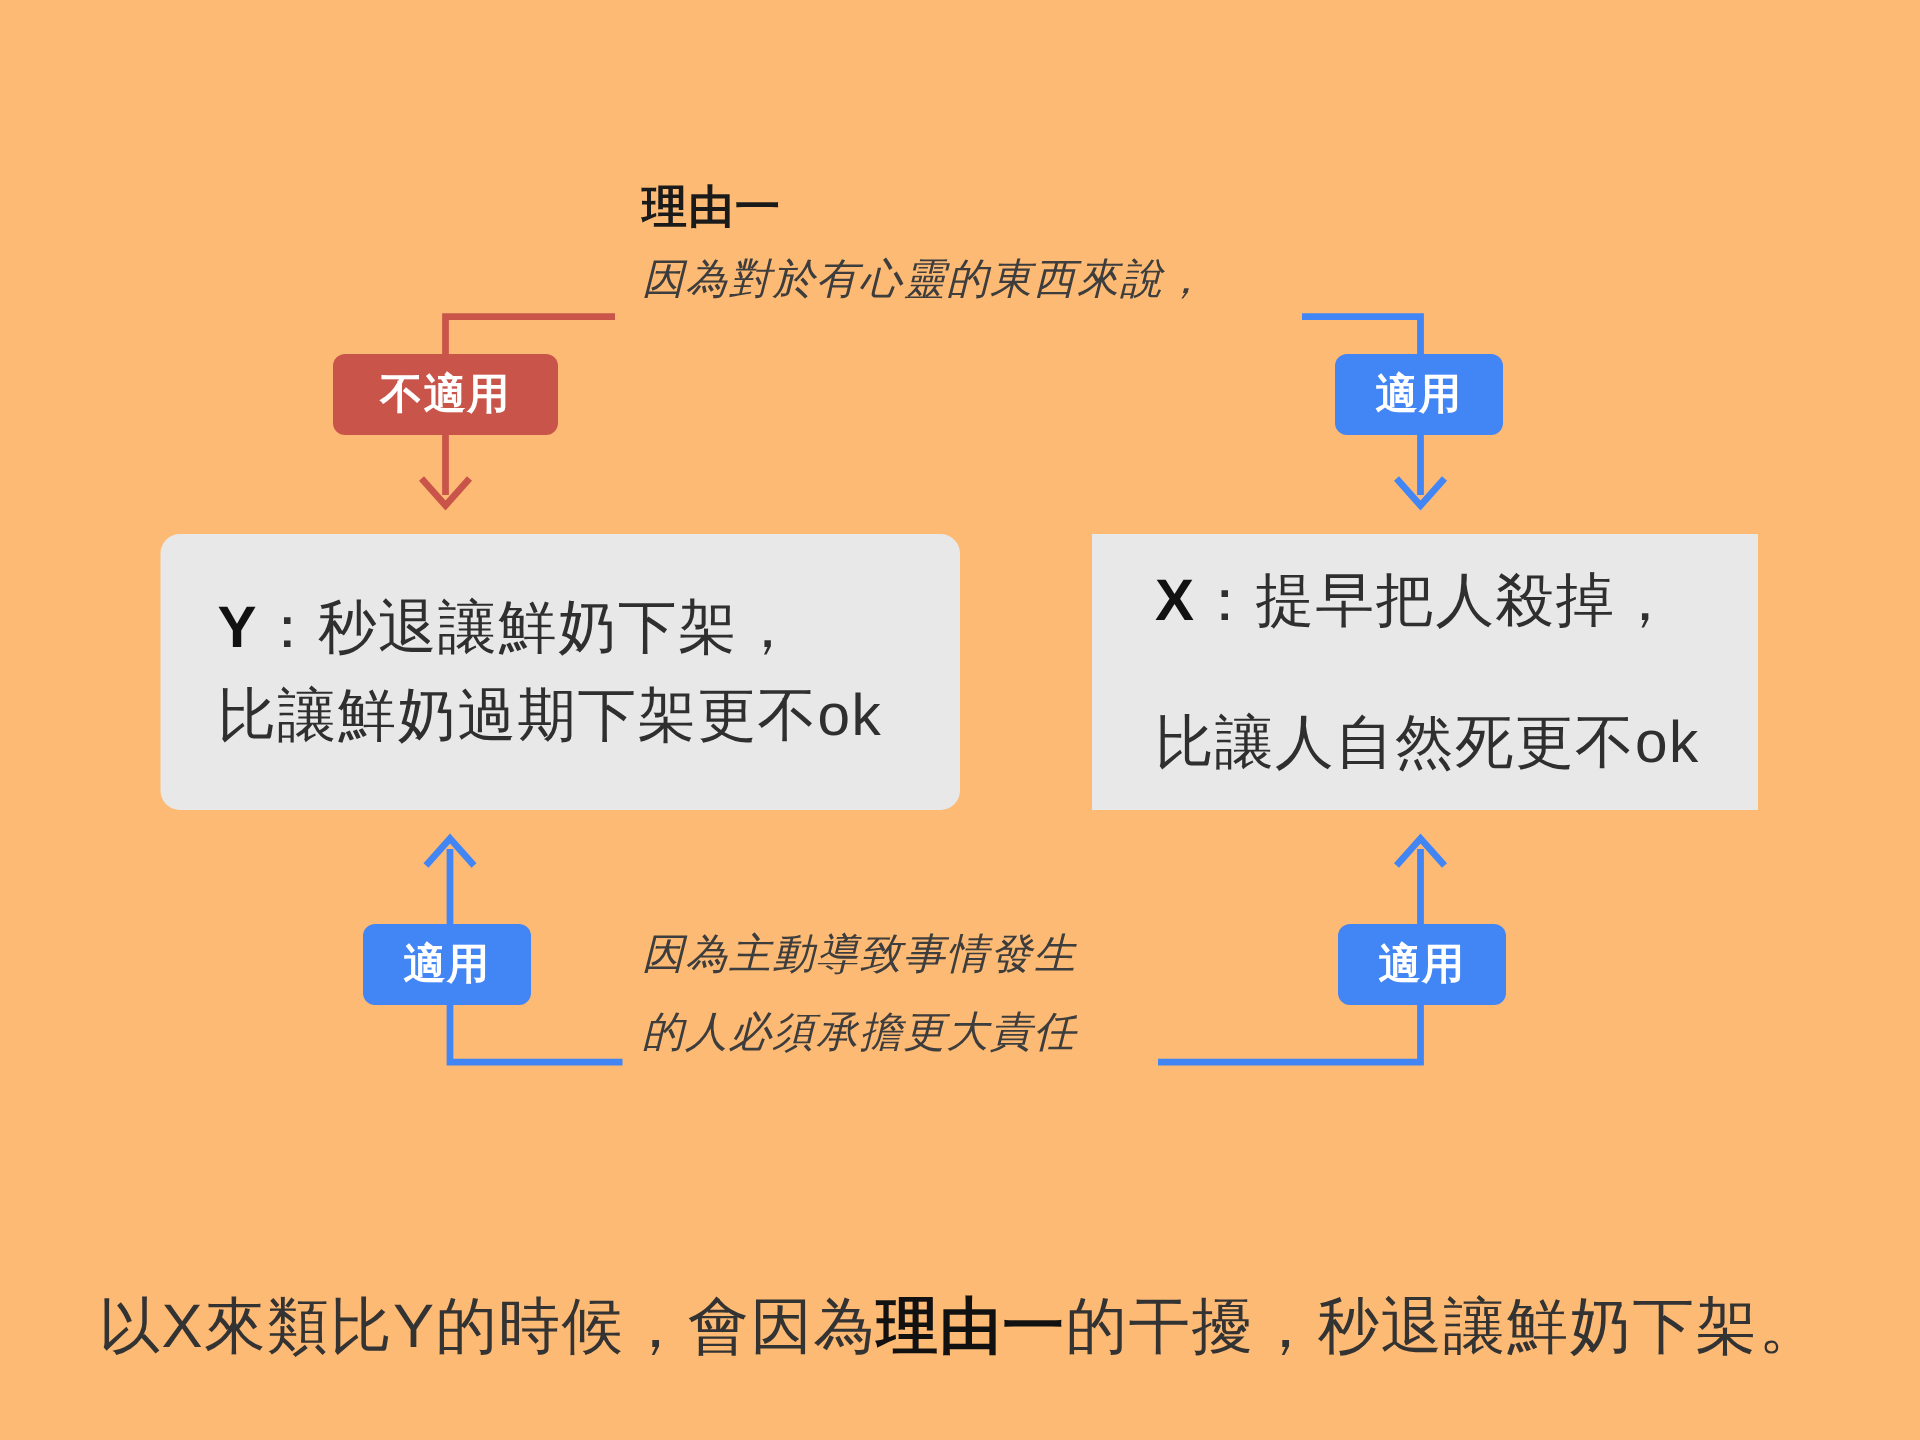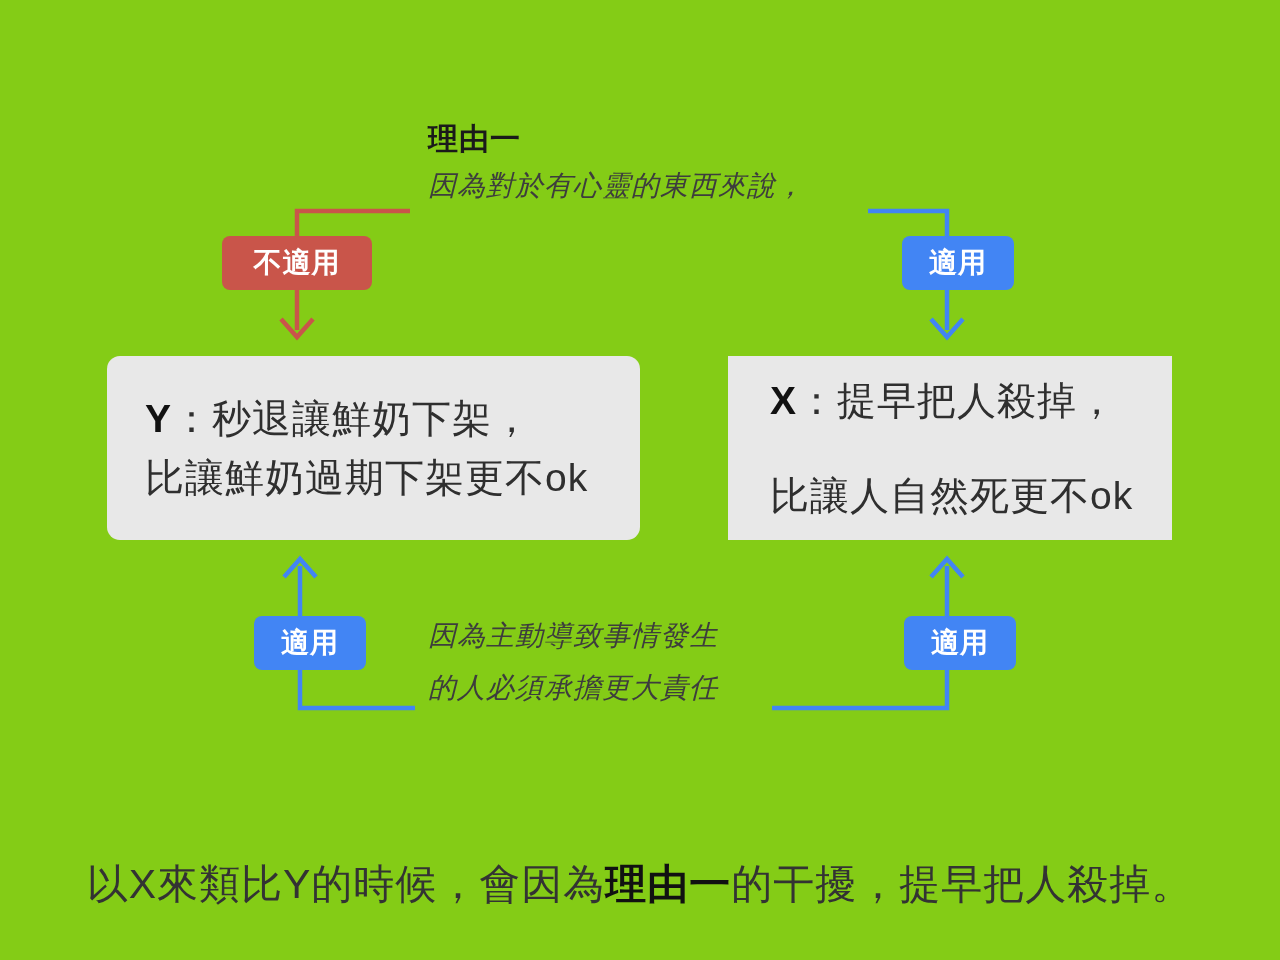--- a/index.html
+++ b/index.html
@@ -1,31 +1,31 @@
 <!DOCTYPE html>
 <html style="--red: #c9554a; --blue: #4285f4; --box-bg: #e8e8e8; --body-text: #3d3d3d; --heading-text: #1a1a1a;"><head>
 <meta charset="utf-8">
 <style>
   html,body{margin:0;padding:0;background:#ffffff;}
   .canvas{
-    position:relative;width:1280px;height:960px;background:#84cc16;overflow:hidden;
+    position:relative;width:1280px;height:960px;background:#fdba74;overflow:hidden;
     font-family:"Liberation Sans","DejaVu Sans",sans-serif;
   }
   
   .connectors{position:absolute;left:0;top:0;width:1280px;height:960px;pointer-events:none;}
   .connectors path{fill:none;stroke-width:4.5px;stroke-linejoin:miter;stroke-linecap:butt;}
   .connectors path.red{stroke:var(--red,#c9554a);}
   .connectors path.blue{stroke:var(--blue,#4285f4);}
   
   .badge{
     position:absolute;display:flex;align-items:center;justify-content:center;
     color:#ffffff;font-weight:700;font-size:28px;border-radius:8px;letter-spacing:1px;
   }
   .badge.red{background:var(--red,#c9554a);}
-  .badge.blue{background:var(--blue,#4285f4);margin-left:12px;}
+  .badge.blue{background:var(--blue,#4285f4);}
   #badge-top-left{left:222px;top:236px;width:150px;height:54px;}
   #badge-top-right{left:890px;top:236px;width:112px;height:54px;}
   #badge-bottom-left{left:242px;top:616px;width:112px;height:54px;}
   #badge-bottom-right{left:892px;top:616px;width:112px;height:54px;}
   
   .reason{position:absolute;left:428px;}
   #reason1{top:118px;}
   #reason2{top:610px;}
   .reason .reason-title{
     margin:0;font-size:30px;line-height:42px;font-weight:700;
@@ -82,15 +82,15 @@
   <div class="statement-box" id="box-x">
     <p class="box-line"><span class="var-label">X</span><span>：提早把人殺掉，</span></p>
     <p class="box-line">比讓人自然死更不ok</p>
   </div>
 
   <div class="reason" id="reason2">
     <p class="reason-line">因為主動導致事情發生</p>
     <p class="reason-line">的人必須承擔更大責任</p>
   </div>
 
-  <div class="conclusion"><span>以X來類比Y的時候，會因為</span><span class="emph">理由一</span><span>的干擾，提早把人殺掉。</span></div>
+  <div class="conclusion"><span>以X來類比Y的時候，會因為</span><span class="emph">理由一</span><span>的干擾，秒退讓鮮奶下架。</span></div>
 
 </div>
 
 </body></html>

